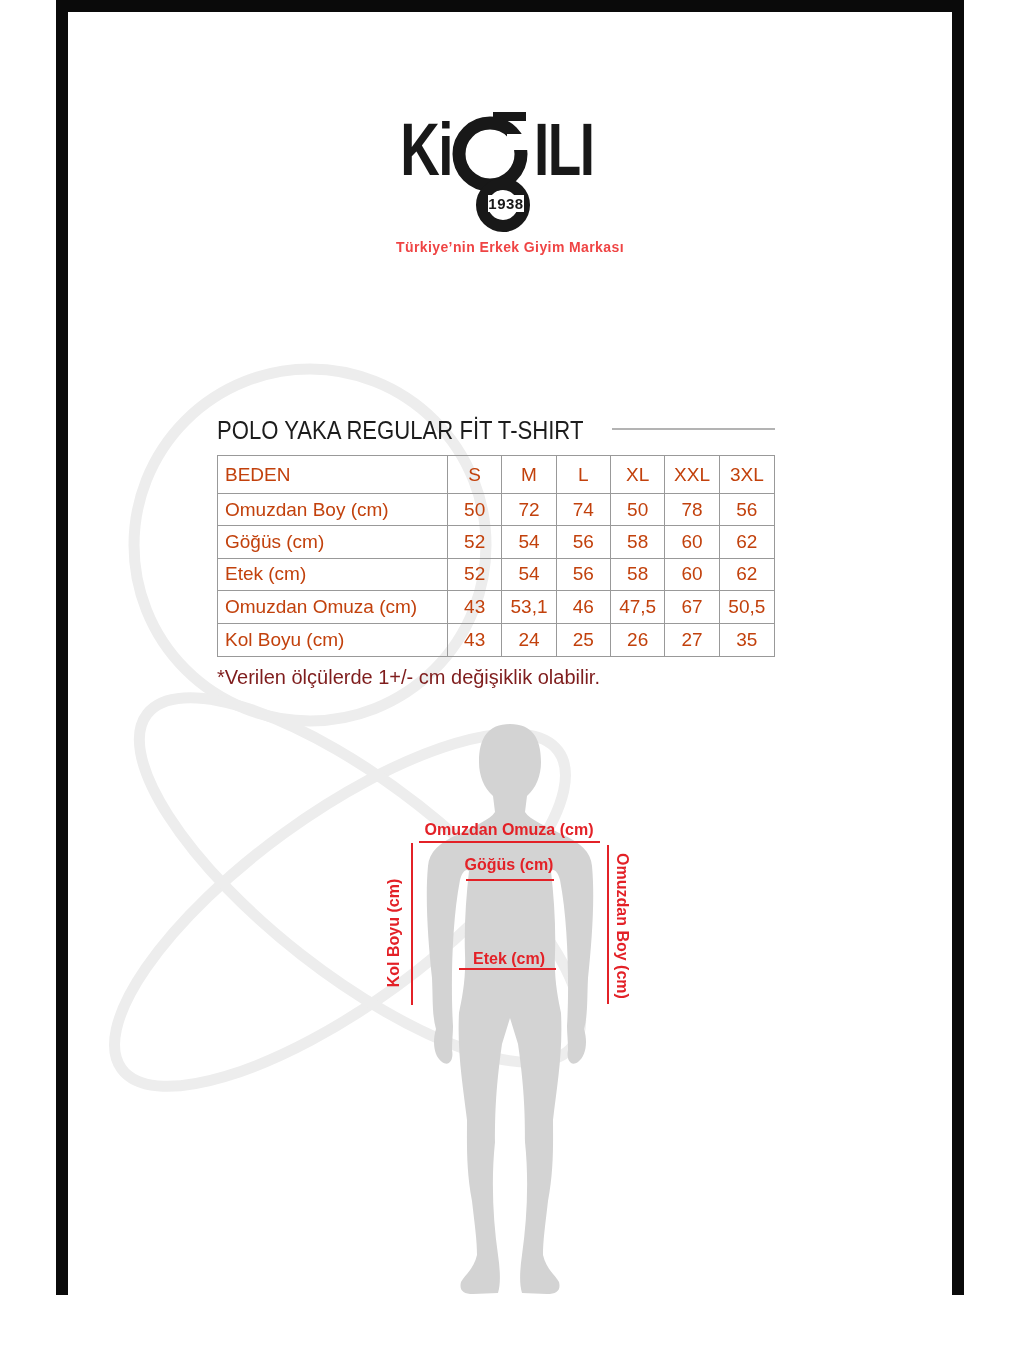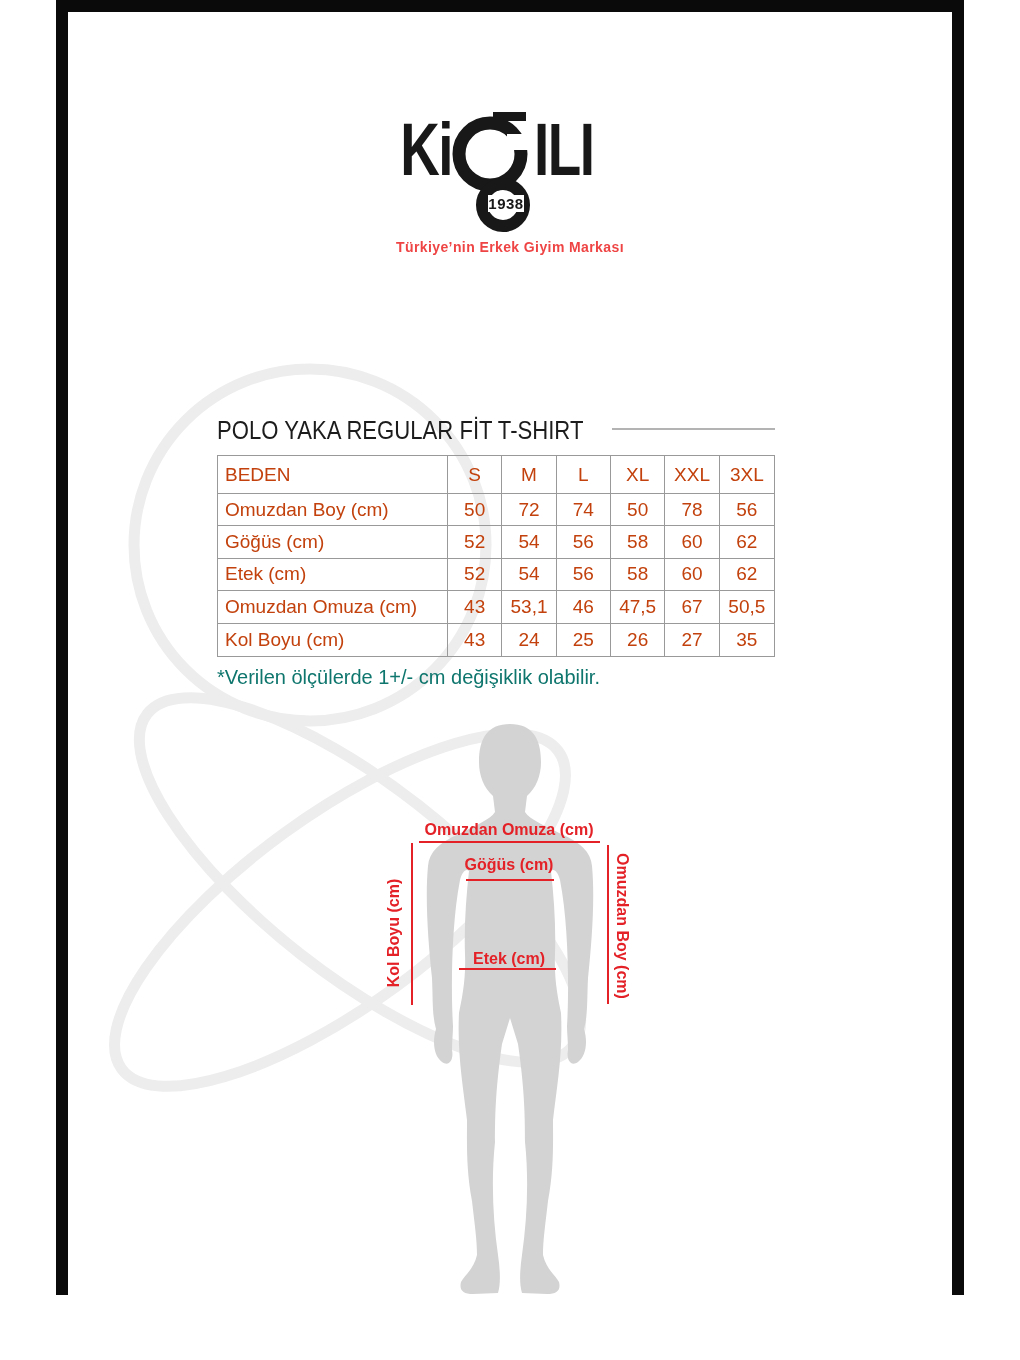--- a/index.html
+++ b/index.html
@@ -24,21 +24,21 @@
   .size-table{position:absolute;left:217px;top:455px;width:558px;z-index:2;
               display:grid;grid-template-columns:230px repeat(6,1fr);
               grid-template-rows:38px repeat(5,32.4px);
               border:1px solid #999;box-sizing:border-box;background:transparent;}
   .cell{border-right:1px solid #999;border-bottom:1px solid #999;display:flex;align-items:center;
         justify-content:center;font-size:19px;color:#c2410c;box-sizing:border-box;overflow:hidden;}
   .cell.lbl{justify-content:flex-start;padding-left:7px;}
   .cell.last-col{border-right:none;}
   .cell.last-row{border-bottom:none;}
   
-  .note{position:absolute;left:217px;top:666px;font-size:20px;color:#0f766e;z-index:2;white-space:nowrap;}
+  .note{position:absolute;left:217px;top:666px;font-size:20px;color:#7f1d1d;z-index:2;white-space:nowrap;}
   
   .figure{position:absolute;left:415px;top:722px;z-index:2;}
   .mlabel{position:absolute;z-index:3;color:#e32127;font-size:16px;font-weight:700;
           text-align:center;line-height:20px;white-space:nowrap;}
   .mline{position:absolute;z-index:3;background:#e32127;}
   .rot-ccw{transform:rotate(-90deg);}
   .rot-cw{transform:rotate(90deg);}
 </style>
 </head>
 <body>

